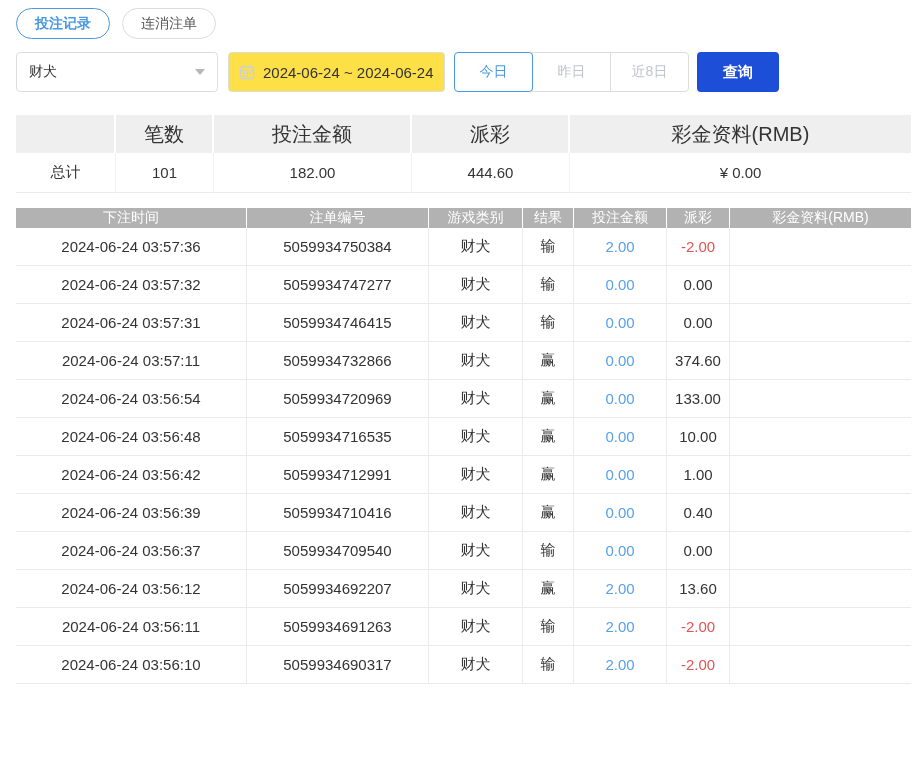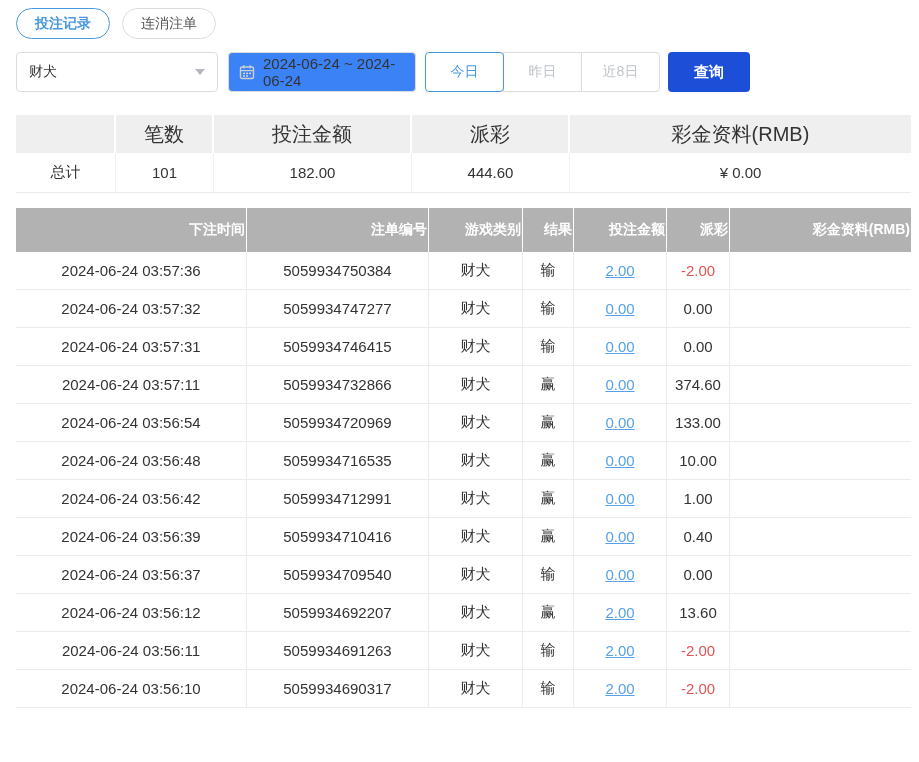--- a/index.html
+++ b/index.html
@@ -26,24 +26,24 @@
     width: 202px; height: 40px; border: 1px solid #dcdcdc; border-radius: 4px;
     display: flex; align-items: center; justify-content: space-between;
     padding: 0 12px; font-size: 14px; cursor: pointer; background:#fff;
   }
   .caret {
     width: 0; height: 0;
     border-left: 5px solid transparent; border-right: 5px solid transparent;
     border-top: 6px solid #b4b7bd;
   }
   .datebox {
-    margin-left: 10px; width: 188px; height: 40px;
+    margin-left: 10px; width: 217px; height: 40px;
     border: 1px solid #dcdcdc; border-radius: 4px;
     display: flex; align-items: center; gap: 8px; padding: 0 10px;
-    font-size: 15px; color: #333; cursor: pointer; background:#3b82f6;
+    font-size: 15px; color: #333; cursor: pointer; background:#fde047;
   }
   .btn-group { display: flex; margin-left: 9px; }
   .range-btn {
     width: 79px; height: 40px; background: #fff;
     border: 1px solid #dcdcdc; color: #c0c4cc; font-size: 14px;
     margin-left: -1px; cursor: pointer;
     font-family: inherit;
   }
   .range-btn:first-child { border-radius: 4px 0 0 4px; margin-left: 0; }
   .range-btn:last-child { border-radius: 0 4px 4px 0; }
@@ -66,33 +66,33 @@
   .summary-table td {
     height: 40px; text-align: center; font-size: 15px;
     border-bottom: 1px solid #ebebeb; border-right: 1px solid #f2f2f2;
   }
   .summary-table td:last-child { border-right: none; }
   .sw1{width:100px}.sw2{width:98px}.sw3{width:198px}.sw4{width:158px}.sw5{width:341px}
 
   
   .main-table { margin-top: 15px; }
   .main-table th {
-    background: #b2b2b2; color: #fff; font-weight: bold; font-size: 14px;
-    height: 44px; text-align: right; border-right: 1px solid #fff;
+    background: #b2b2b2; color: #fff; font-weight: normal; font-size: 14px;
+    height: 20px; text-align: center; border-right: 1px solid #fff;
   }
   .main-table th:last-child { border-right: none; }
   .main-table td {
     height: 38px; background: #fff; text-align: center; font-size: 15px;
     border-bottom: 1px solid #ebebeb; border-right: 1px solid #ebebeb;
     overflow: hidden; white-space: nowrap;
   }
   .main-table td:last-child { border-right: none; }
   .mw1{width:231px}.mw2{width:182px}.mw3{width:94px}.mw4{width:51px}.mw5{width:93px}.mw6{width:63px}.mw7{width:181px}
 
-  .amt-link { color: #58a1e8; text-decoration: underline; cursor: pointer; text-align: center; }
+  .amt-link { color: #58a1e8; cursor: pointer; text-align: center; }
   .neg { color: #e15354; }
 
   .cal-icon { flex: 0 0 auto; }
 </style>
 </head>
 <body>
 
 <div class="wrap">
 
   <div class="tabs">

